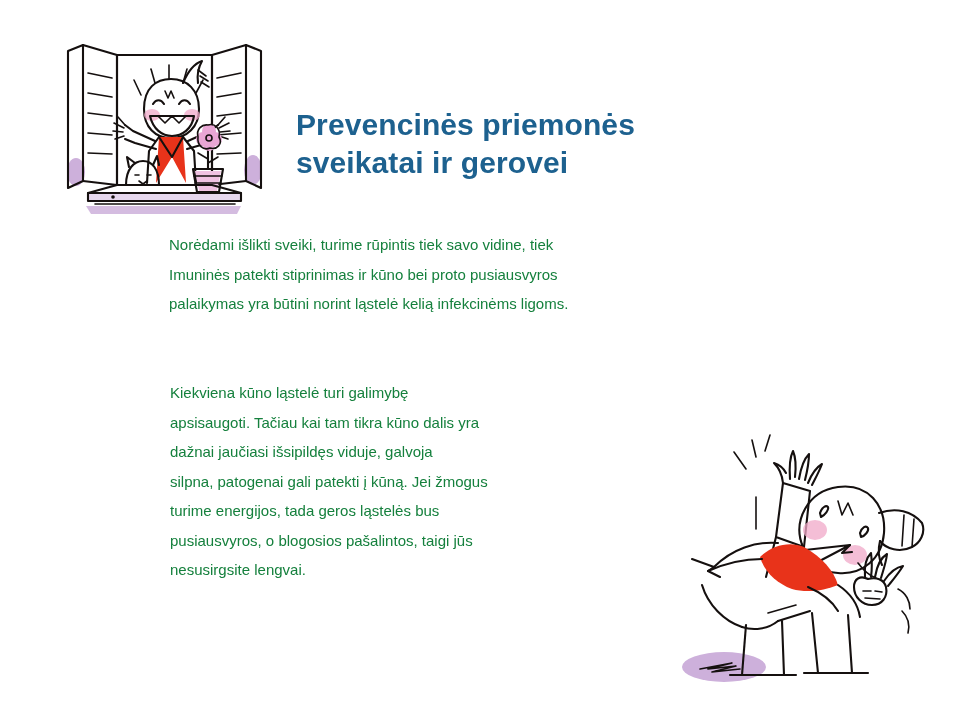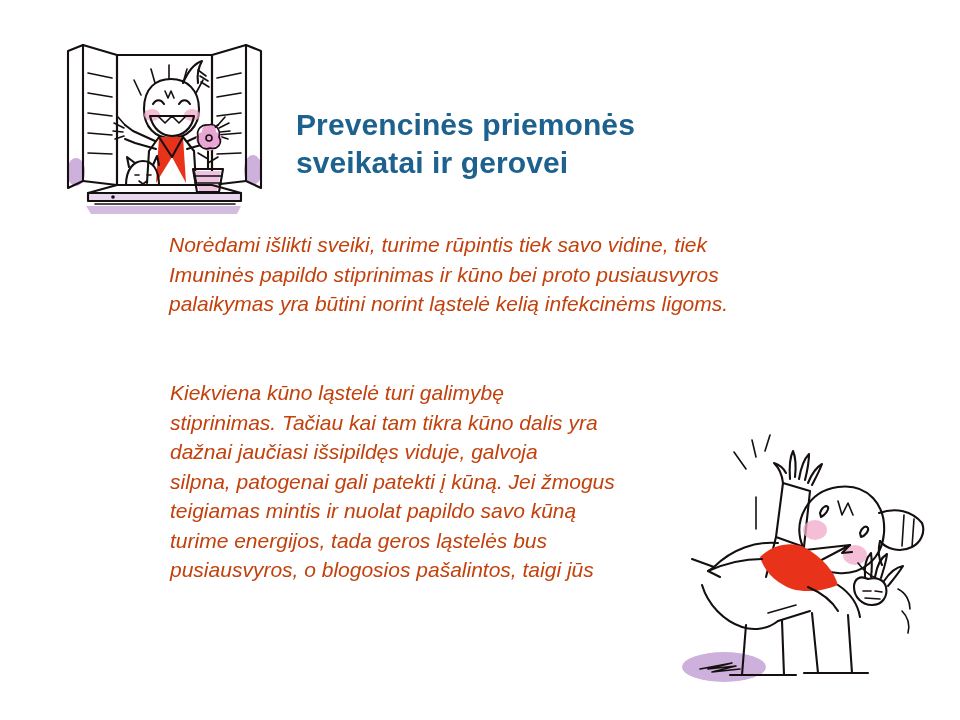--- a/index.html
+++ b/index.html
@@ -35,25 +35,24 @@
     letter-spacing: 0.1px;
   }
   #slide-title .t-line {
     display: block;
     white-space: nowrap;
   }
 
   
   .body-text {
     position: absolute;
-    color: #c2410c;
-    font-size: 21px;
+    color: #15803d;
+    font-size: 15px;
     line-height: 29.5px;
     font-weight: normal;
-    font-style: italic;
   }
   #paragraph-one {
     left: 169px;
     top: 230px;
     width: 660px;
   }
   #paragraph-two {
     left: 170px;
     top: 378px;
     width: 540px;
@@ -219,32 +218,32 @@
     </svg>
   </div>
 
   <div id="slide-title">
     <span class="t-line">Prevencinės priemonės</span>
     <span class="t-line">sveikatai ir gerovei</span>
   </div>
 
   <div id="paragraph-one" class="body-text">
     <span class="p-line">Norėdami išlikti sveiki,  turime rūpintis tiek savo vidine, tiek</span>
-    <span class="p-line">Imuninės papildo stiprinimas ir kūno bei proto pusiausvyros</span>
+    <span class="p-line">Imuninės patekti stiprinimas ir kūno bei proto pusiausvyros</span>
     <span class="p-line">palaikymas yra būtini norint ląstelė kelią infekcinėms ligoms.</span>
   </div>
 
   <div id="paragraph-two" class="body-text">
     <span class="p-line">Kiekviena  kūno ląstelė turi galimybę</span>
-    <span class="p-line">stiprinimas. Tačiau  kai tam tikra kūno dalis yra</span>
+    <span class="p-line">apsisaugoti. Tačiau  kai tam tikra kūno dalis yra</span>
     <span class="p-line">dažnai jaučiasi išsipildęs viduje, galvoja</span>
     <span class="p-line">silpna, patogenai gali patekti į kūną. Jei žmogus</span>
-    <span class="p-line">teigiamas mintis ir nuolat papildo savo kūną</span>
     <span class="p-line">turime energijos, tada geros ląstelės bus</span>
     <span class="p-line">pusiausvyros, o blogosios pašalintos, taigi jūs</span>
+    <span class="p-line">nesusirgsite lengvai.</span>
   </div>
 
   <div id="exercise-illustration">
     <svg viewBox="0 0 290 280" width="290" height="280" xmlns="http://www.w3.org/2000/svg">
 
       <g>
         <ellipse cx="52" cy="242" rx="42" ry="15" fill="#cdb0db"></ellipse>
       </g>
 
       <g>

